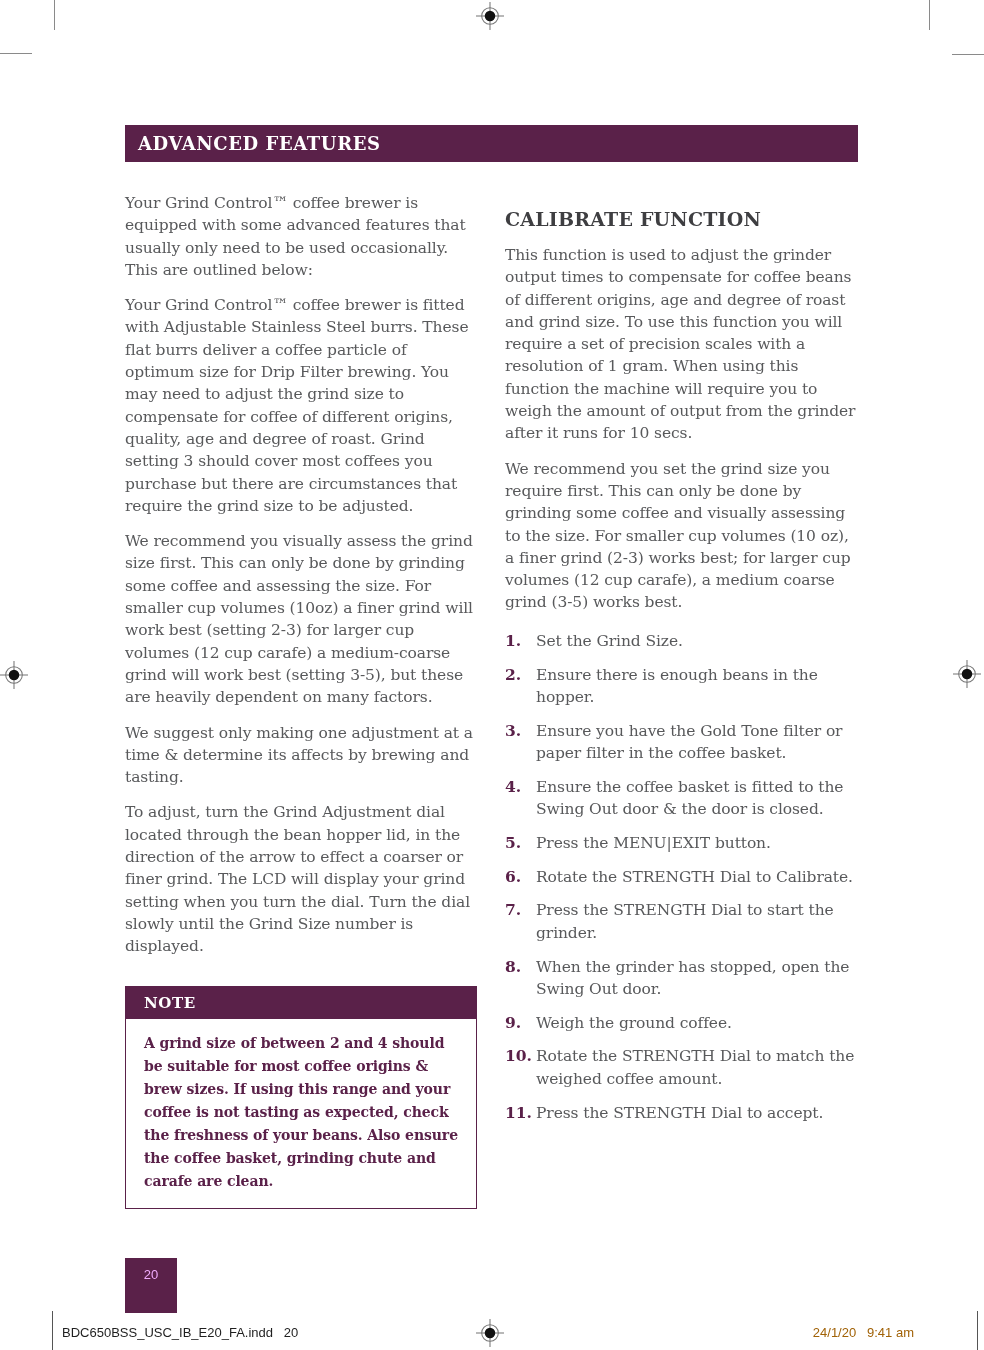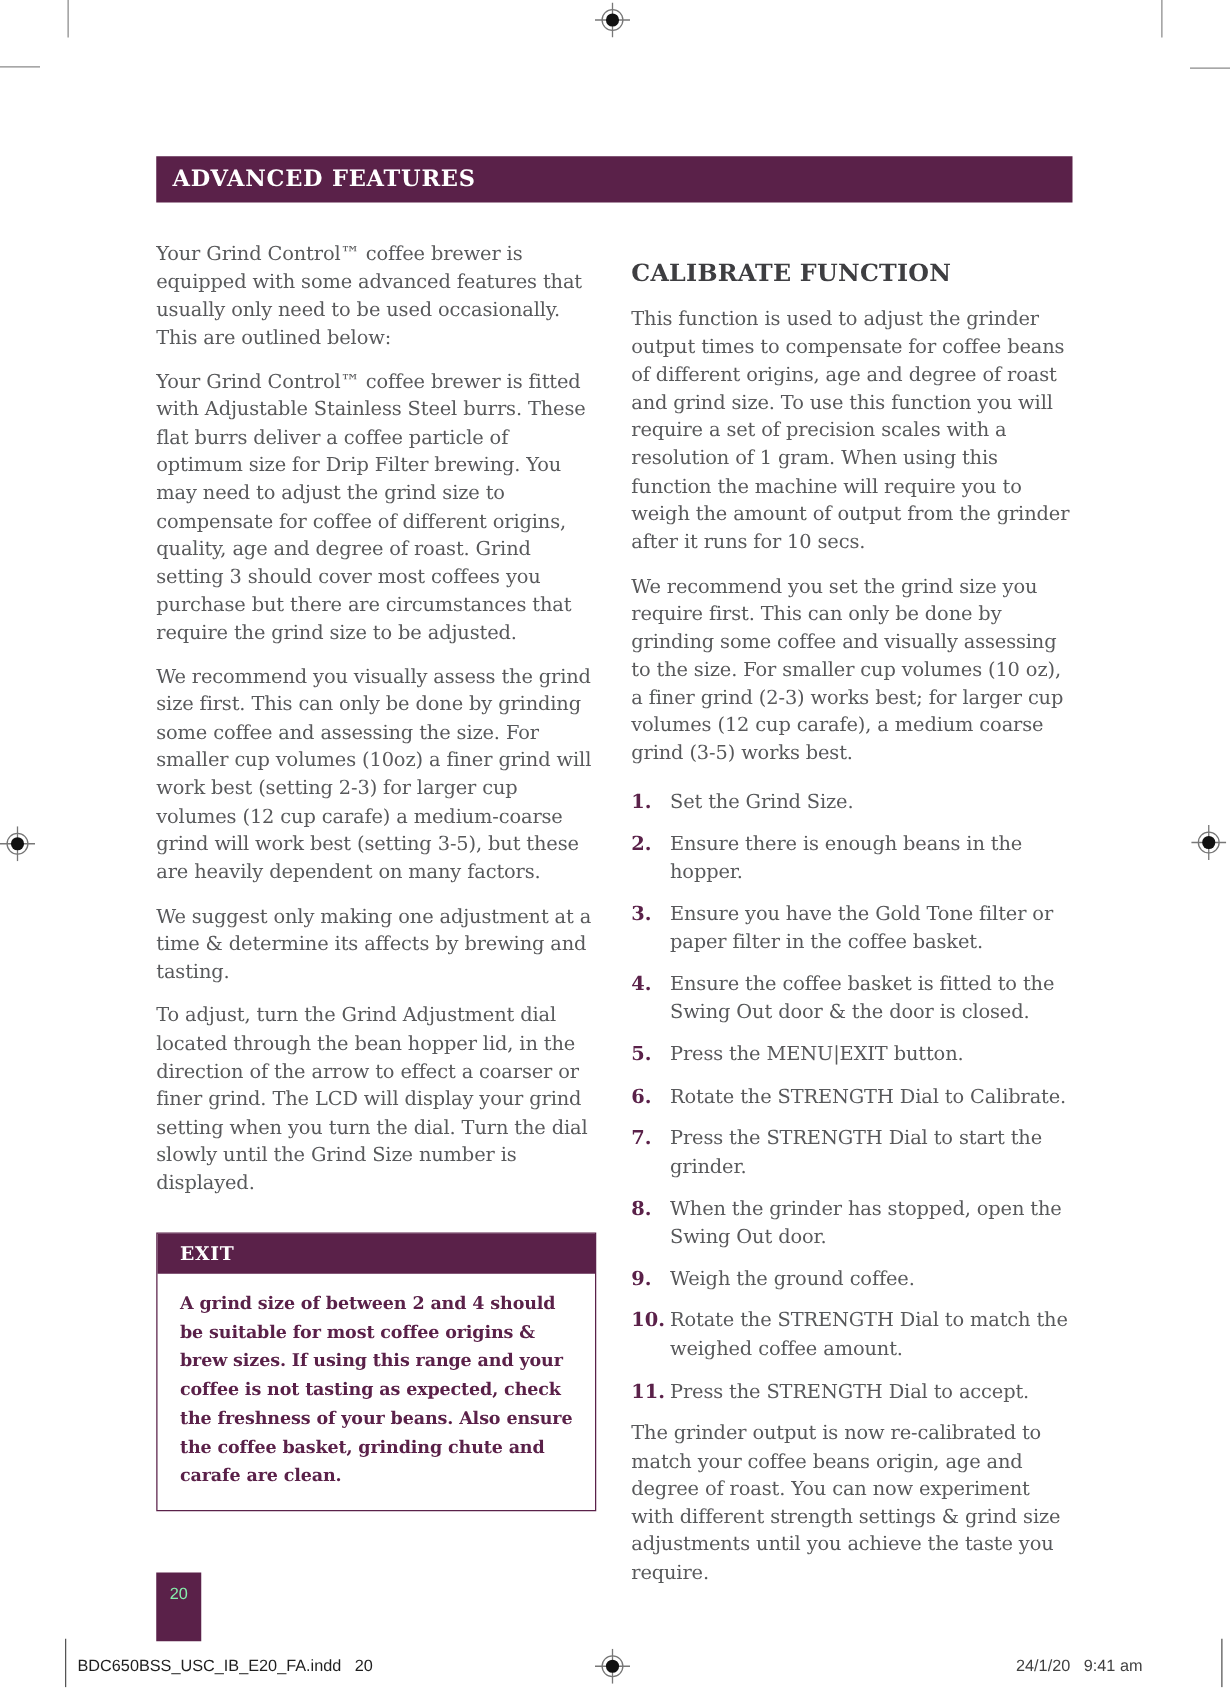--- a/index.html
+++ b/index.html
@@ -45,32 +45,32 @@
     font-size:14px;line-height:23px;letter-spacing:-0.1px;
   }
   
   .steps{margin:16px 0 0 0;padding:0;list-style:none;}
   .steps li{display:flex;margin:0 0 11.5px 0;font-size:15.5px;line-height:22.3px;}
   .steps .num{width:31px;min-width:31px;color:#5a2149;font-weight:bold;}
   .steps .stx{color:#58595b;letter-spacing:-0.1px;}
   .closing{margin-top:16px;}
   
   .pagebadge{
-    position:absolute;left:125px;top:1258px;width:36px;height:55px;
-    background:#5a2149;color:#86efac;text-align:center;box-sizing:border-box;
+    position:absolute;left:125px;top:1258px;width:52px;height:55px;
+    background:#5a2149;color:#f0abfc;text-align:center;box-sizing:border-box;
     padding-top:9px;font-size:13px;font-family:"Liberation Sans",sans-serif;
   }
   
   .footer-left{
     position:absolute;left:62px;top:1325px;font-family:"Liberation Sans",sans-serif;
     font-size:13px;color:#1f1f1f;white-space:pre;
   }
   .footer-right{
     position:absolute;right:70px;top:1325px;font-family:"Liberation Sans",sans-serif;
-    font-size:13px;color:#404040;white-space:pre;
+    font-size:13px;color:#a16207;white-space:pre;
   }
 </style>
 </head>
 <body>
 
 <div class="page">
 
   <div class="cropline" style="left:54px;top:0;width:1px;height:30px;"></div>
   <div class="cropline" style="left:0;top:53px;width:32px;height:1px;"></div>
   <div class="cropline" style="left:929px;top:0;width:1px;height:30px;"></div>
@@ -111,21 +111,21 @@
 
     <div class="col">
       <p class="body">Your Grind Control™ coffee brewer is equipped with some advanced features that usually only need to be used occasionally. This are outlined below:</p>
 
       <p class="body">Your Grind Control™ coffee brewer is fitted with Adjustable Stainless Steel burrs. These flat burrs deliver a coffee particle of optimum size for Drip Filter brewing. You may need to adjust the grind size to compensate for coffee of different origins, quality, age and degree of roast. Grind setting 3 should cover most coffees you purchase but there are circumstances that require the grind size to be adjusted.</p>
       <p class="body">We recommend you visually assess the grind size first. This can only be done by grinding some coffee and assessing the size. For smaller cup volumes (10oz) a finer grind will work best (setting 2-3) for larger cup volumes (12 cup carafe) a medium-coarse grind will work best (setting 3-5), but these are heavily dependent on many factors.</p>
       <p class="body">We suggest only making one adjustment at a time &amp; determine its affects by brewing and tasting.</p>
       <p class="body">To adjust, turn the Grind Adjustment dial located through the bean hopper lid, in the direction of the arrow to effect a coarser or finer grind. The LCD will display your grind setting when you turn the dial. Turn the dial slowly until the Grind Size number is displayed.</p>
 
       <div class="notebox">
-        <div class="notehead">EXIT</div>
+        <div class="notehead">NOTE</div>
         <div class="notebody">A grind size of between 2 and 4 should be suitable for most coffee origins &amp; brew sizes. If using this range and your coffee is not tasting as expected, check the freshness of your beans. Also ensure the coffee basket, grinding chute and carafe are clean.</div>
       </div>
     </div>
 
     <div class="col">
       <h2 class="sect first">CALIBRATE FUNCTION</h2>
       <p class="body">This function is used to adjust the grinder output times to compensate for coffee beans of different origins, age and degree of roast and grind size. To use this function you will require a set of precision scales with a resolution of 1 gram. When using this function the machine will require you to weigh the amount of output from the grinder after it runs for 10 secs.</p>
       <p class="body">We recommend you set the grind size you require first. This can only be done by grinding some coffee and visually assessing to the size. For smaller cup volumes (10 oz), a finer grind (2-3) works best; for larger cup volumes (12 cup carafe), a medium coarse grind (3-5) works best.</p>
 
       <ol class="steps">
@@ -168,21 +168,20 @@
         <li>
             <span class="num">10.</span>
             <span class="stx">Rotate the STRENGTH Dial to match the weighed coffee amount.</span>
           </li>
         <li>
             <span class="num">11.</span>
             <span class="stx">Press the STRENGTH Dial to accept.</span>
           </li>
       </ol>
 
-      <p class="body closing">The grinder output is now re-calibrated to match your coffee beans origin, age and degree of roast. You can now experiment with different strength settings &amp; grind size adjustments until you achieve the taste you require.</p>
     </div>
 
   </div>
 
   <div class="pagebadge">
     <span>20</span>
   </div>
 
   <div class="footer-left">BDC650BSS_USC_IB_E20_FA.indd   20</div>
   <div class="footer-right">24/1/20   9:41 am</div>

